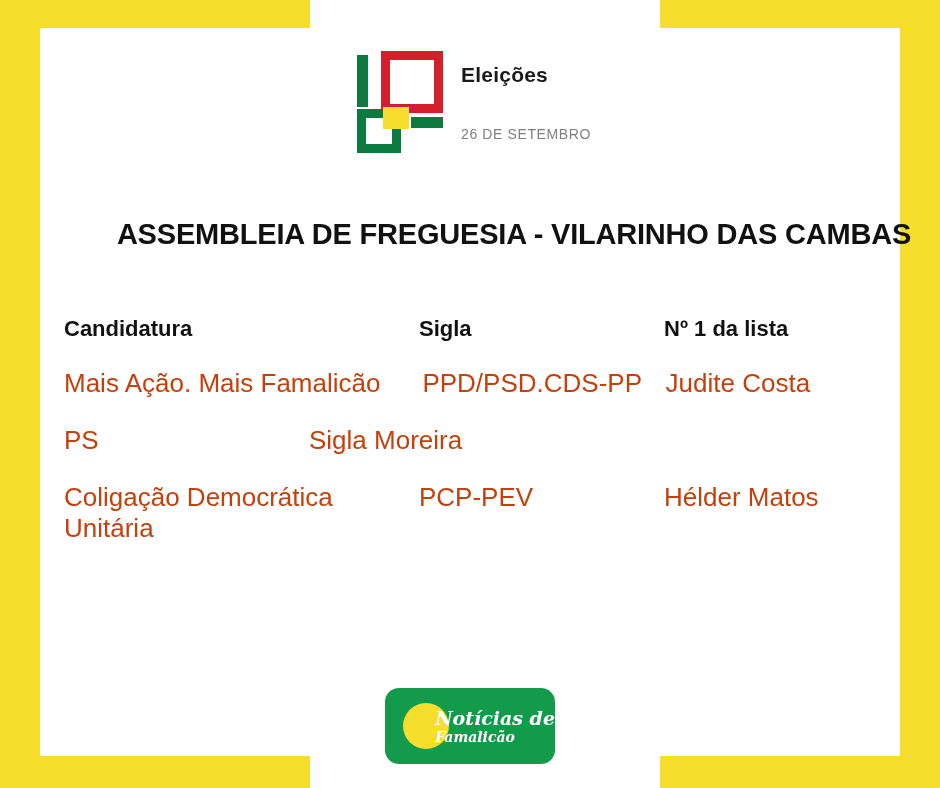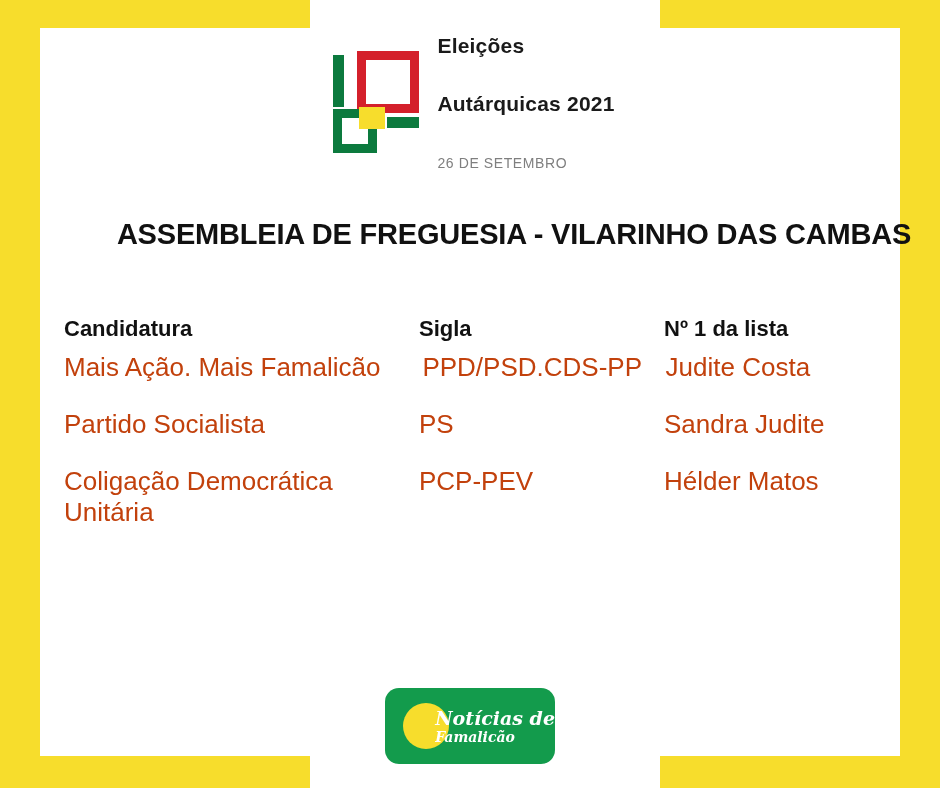--- a/index.html
+++ b/index.html
@@ -140,21 +140,21 @@
     position: absolute;
     left: 24px;
     top: 288px;
     width: 812px;
   }
   .row {
     display: flex;
     align-items: baseline;
   }
   .header-row {
-    margin-bottom: 10px;
+    margin-bottom: 26px;
   }
   .col-a { width: 355px; }
   .col-b { width: 245px; }
   .col-c { width: 212px; }
   .th {
     font-size: 22px;
     font-weight: bold;
     color: #111111;
   }
   .data-row {
@@ -221,21 +221,20 @@
       <div class="logo-inner">
         <div class="logo-mark">
           <div class="lm-greenbar-left"></div>
           <div class="lm-redbox"></div>
           <div class="lm-greenbox"></div>
           <div class="lm-yellow"></div>
           <div class="lm-greenbar-right"></div>
         </div>
         <div class="logo-text">
           <span class="logo-line1">Eleições</span>
-          <span class="logo-line2">Autárquicas 2021</span>
           <span class="logo-line3">26 DE SETEMBRO</span>
         </div>
       </div>
     </div>
 
     <div class="title">ASSEMBLEIA DE FREGUESIA - VILARINHO DAS CAMBAS</div>
 
     <div class="table">
 
       <div class="row header-row">
@@ -244,23 +243,22 @@
         <div class="col-c th">Nº 1 da lista</div>
       </div>
 
       <div class="row data-row">
         <div class="col-a td">Mais Ação. Mais Famalicão</div>
         <div class="col-b td indent">PPD/PSD.CDS-PP</div>
         <div class="col-c td">Judite Costa</div>
       </div>
 
       <div class="row data-row">
-        <div class="col-a td">Partido Socialista</div>
         <div class="col-b td">PS</div>
-        <div class="col-c td">Sandra Judite</div>
+        <div class="col-c td">Sigla Moreira</div>
       </div>
 
       <div class="row data-row">
         <div class="col-a td">Coligação Democrática Unitária</div>
         <div class="col-b td">PCP-PEV</div>
         <div class="col-c td">Hélder Matos</div>
       </div>
 
     </div>
 

